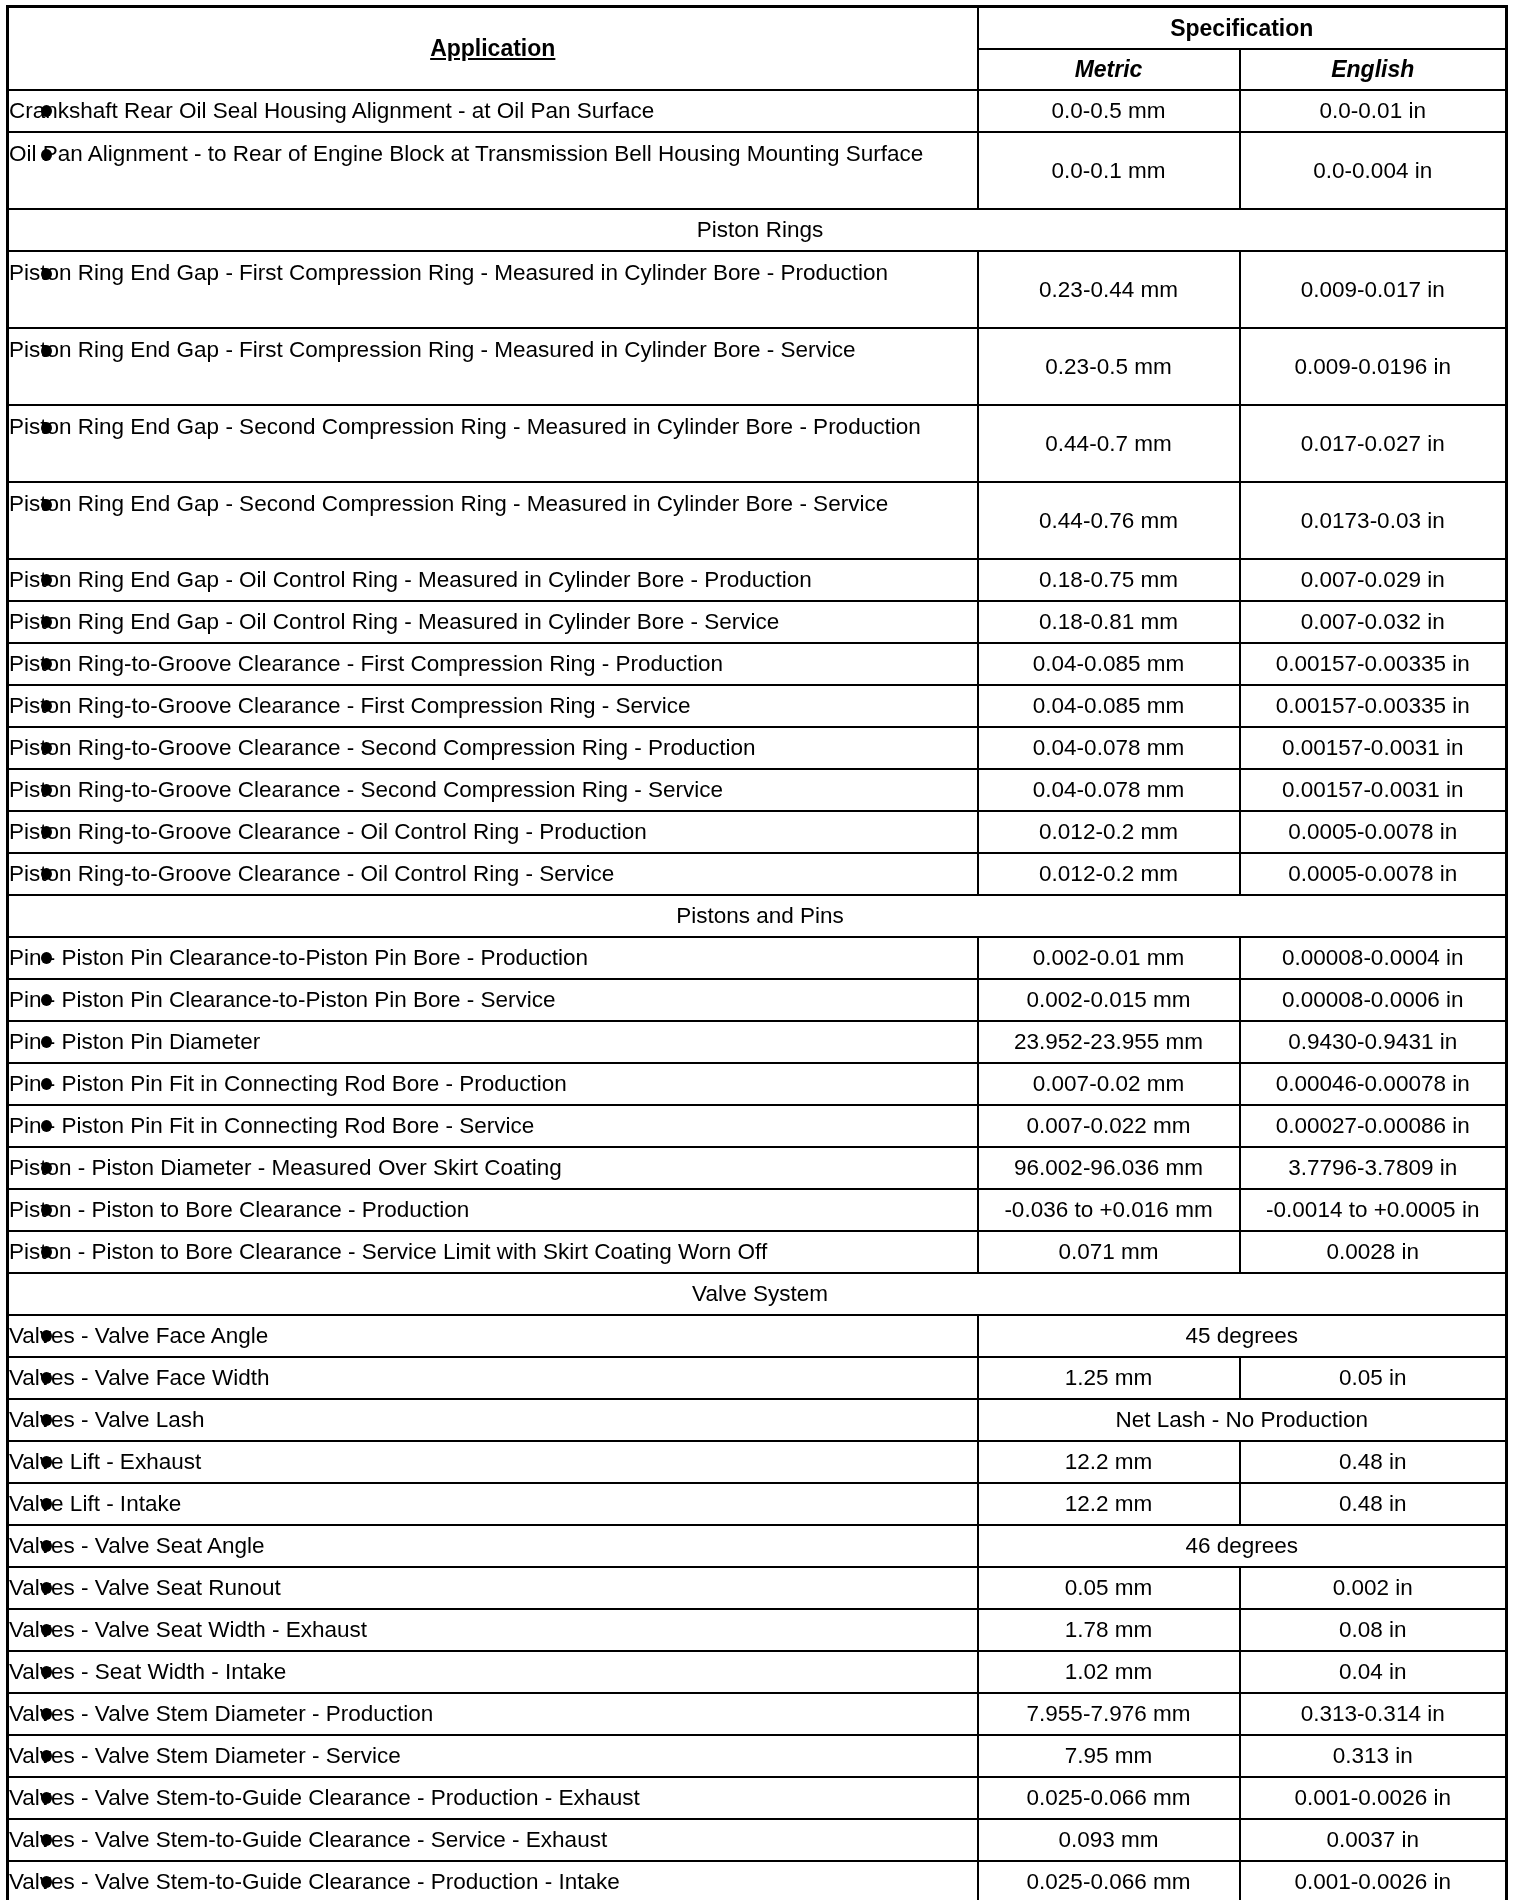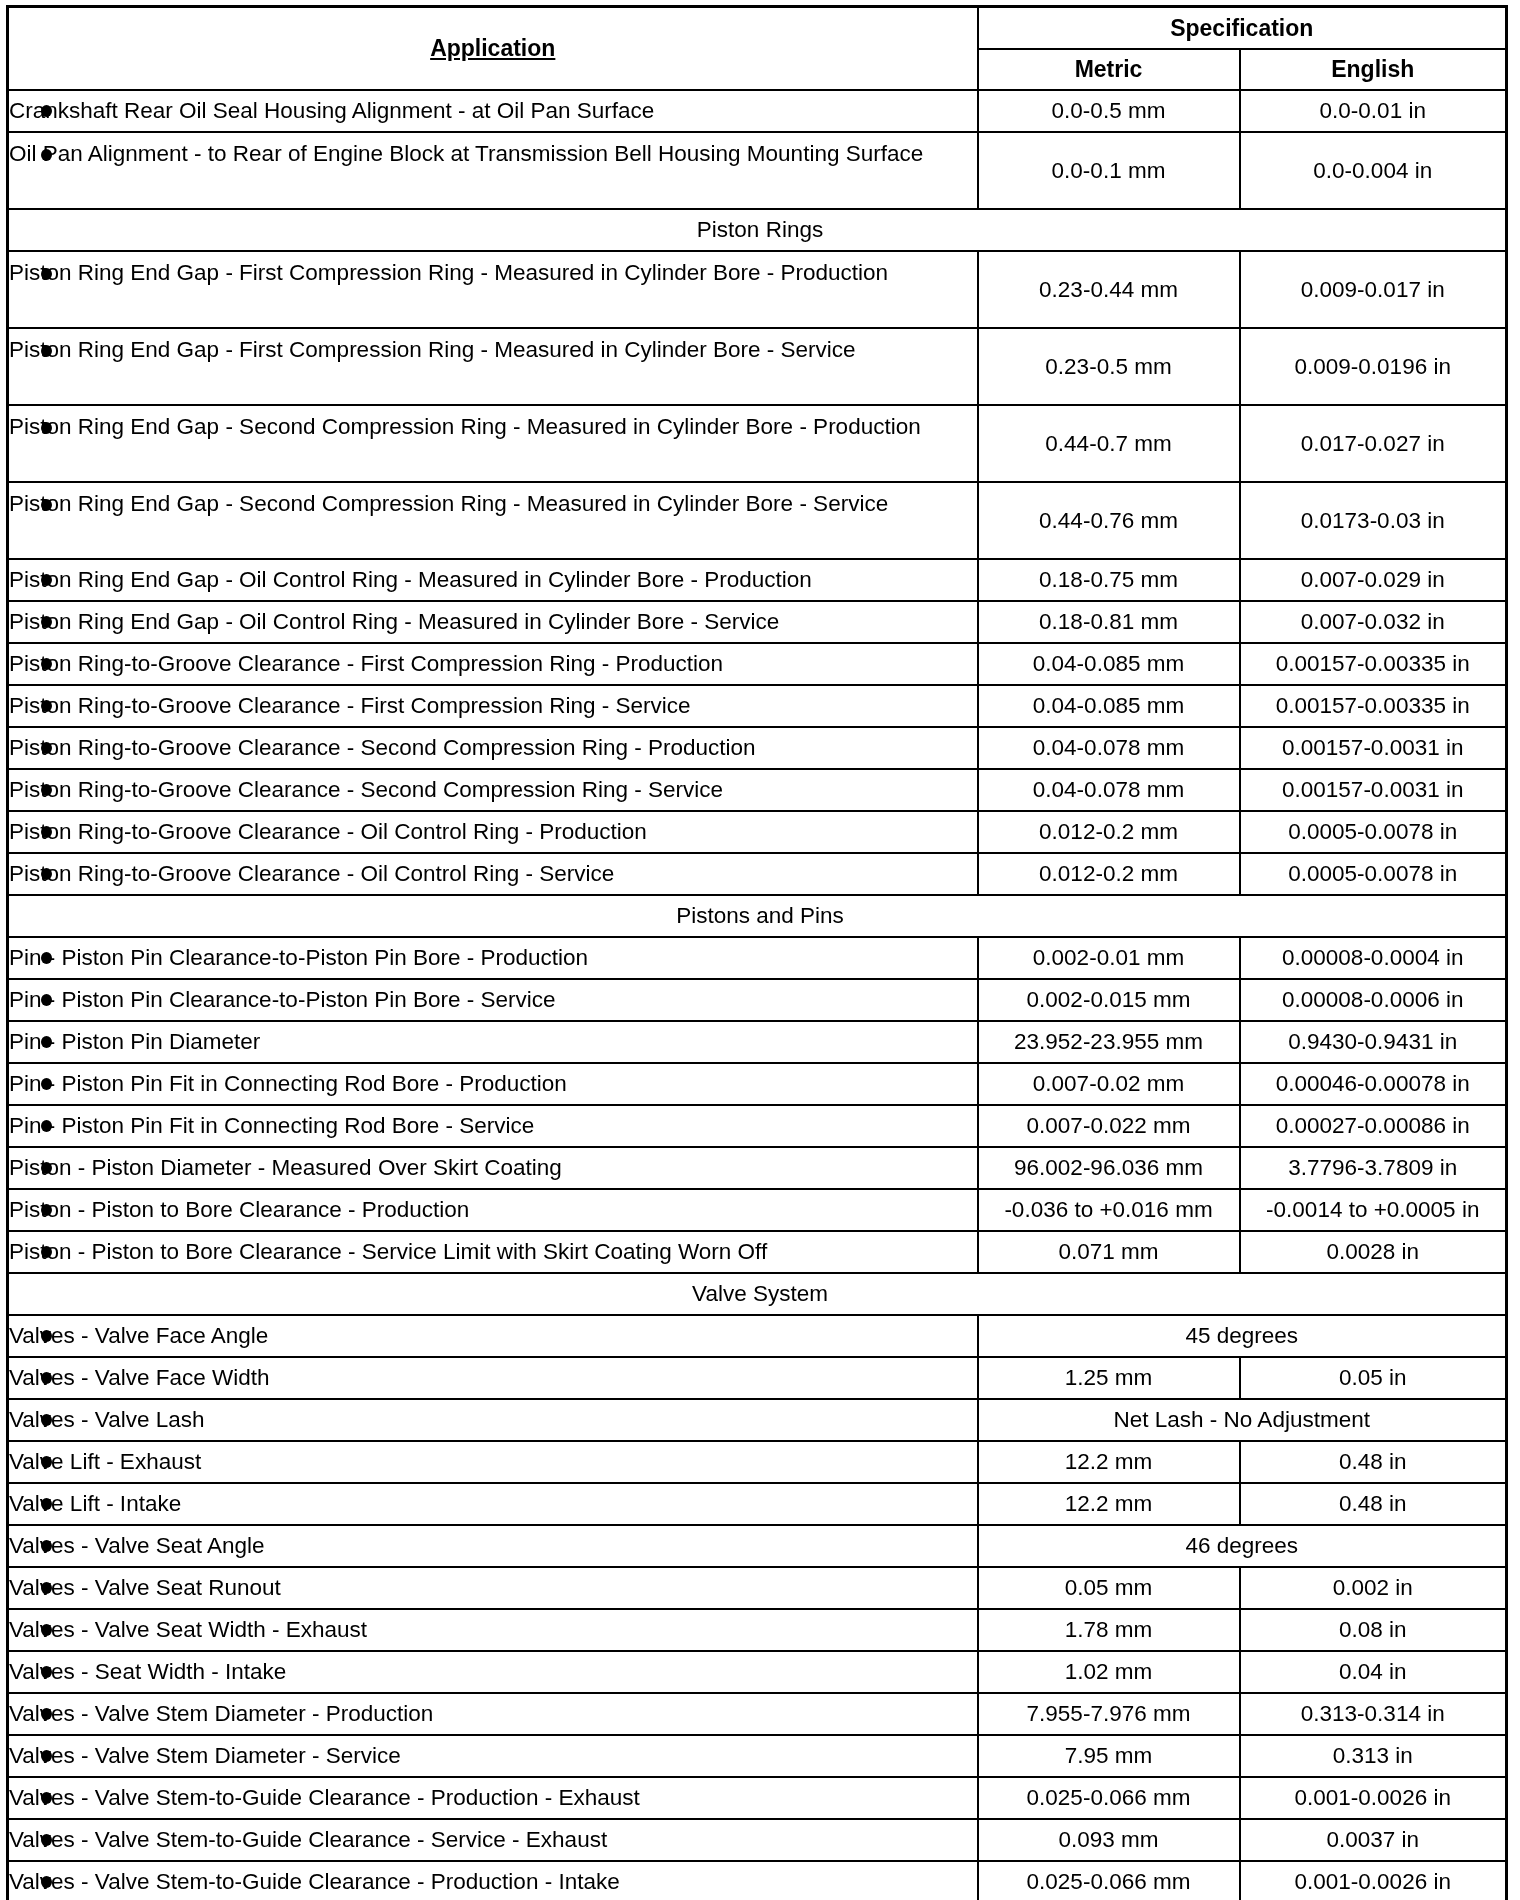--- a/index.html
+++ b/index.html
@@ -16,21 +16,21 @@
   table.spec col.c-app { width: 970px; }
   table.spec col.c-met { width: 262px; }
   table.spec col.c-eng { width: 267px; }
   table.spec th, table.spec td {
     border: 2px solid #000;
     padding: 0;
     vertical-align: middle;
   }
   table.spec th { font-weight: bold; text-align: center; font-size: 23px; }
   tr.h1 th { height: 40px; }
-  tr.h2 th { height: 39px; }
+  tr.h2 th { height: 39px; font-style: italic; }
   th.app-head { vertical-align: bottom; padding-bottom: 6px; text-decoration: underline; }
   tr.single td { height: 40px; }
   tr.double td { height: 69px; }
   tr.section td { height: 40px; text-align: center; padding-left: 6px; }
   td.app { position: relative; padding-left: 62px; padding-right: 10px; line-height: 30px; }
   td.app .bullet {
     position: absolute; left: 32px; top: 50%;
     width: 11px; height: 12px; margin-top: -6px;
     border-radius: 50%; background: #000;
   }
@@ -181,21 +181,21 @@
         <td class="app"><span class="bullet"></span><span>Valves - Valve Face Angle</span></td>
         <td class="val" colspan="2">45 degrees</td>
       </tr>
       <tr class="single">
         <td class="app"><span class="bullet"></span><span>Valves - Valve Face Width</span></td>
         <td class="val">1.25 mm</td>
         <td class="val">0.05 in</td>
       </tr>
       <tr class="single">
         <td class="app"><span class="bullet"></span><span>Valves - Valve Lash</span></td>
-        <td class="val" colspan="2">Net Lash - No Adjustment</td>
+        <td class="val" colspan="2">Net Lash - No Production</td>
       </tr>
       <tr class="single">
         <td class="app"><span class="bullet"></span><span>Valve Lift - Exhaust</span></td>
         <td class="val">12.2 mm</td>
         <td class="val">0.48 in</td>
       </tr>
       <tr class="single">
         <td class="app"><span class="bullet"></span><span>Valve Lift - Intake</span></td>
         <td class="val">12.2 mm</td>
         <td class="val">0.48 in</td>

